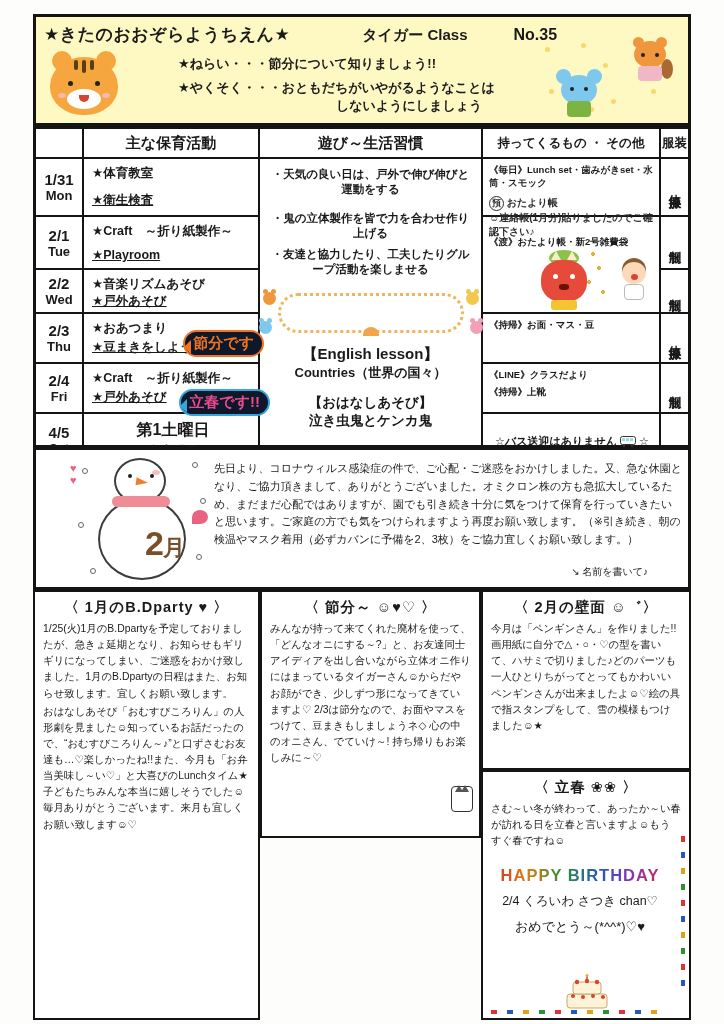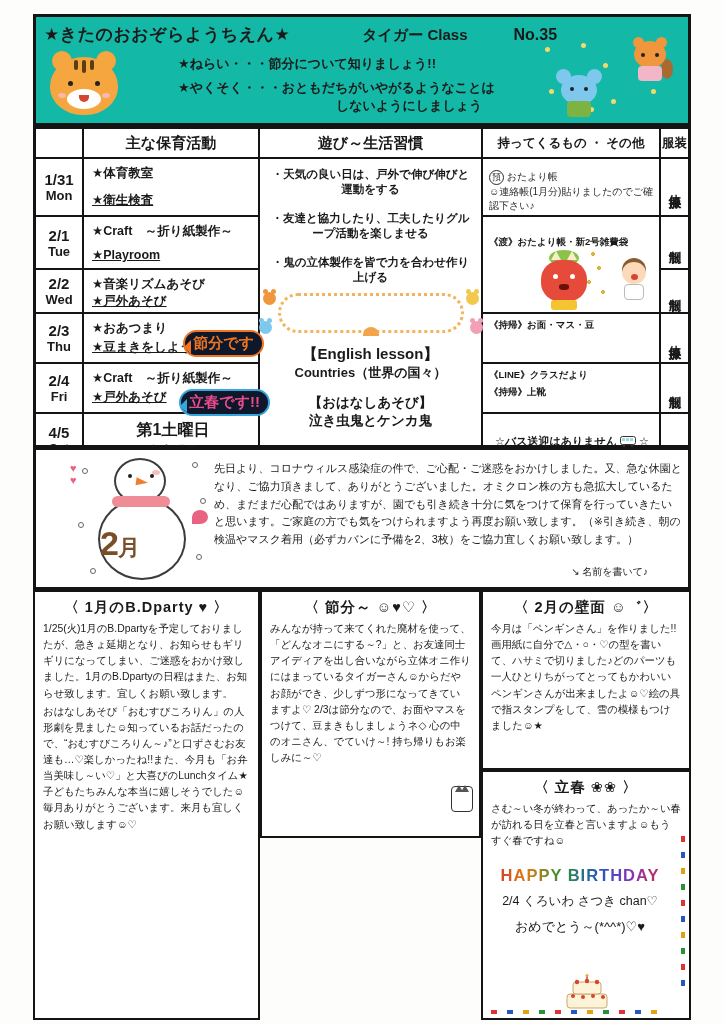--- a/index.html
+++ b/index.html
@@ -1,21 +1,21 @@
 <!DOCTYPE html>
 <html><head>
 <meta charset="utf-8">
 <style>
   * { box-sizing: border-box; margin: 0; padding: 0; }
   html,body { width:724px; background:#fff; }
   body { font-family:"Liberation Sans","DejaVu Sans",sans-serif; color:#1a1a1a; }
   .page { position:relative; width:724px; height:1024px; background:#fdfdfc; overflow:hidden; }
 
   
-  .header-box { position:absolute; left:33px; top:14px; width:658px; height:112px; border:3px solid #141414; background:#14b8a6; }
+  .header-box { position:absolute; left:33px; top:14px; width:658px; height:112px; border:3px solid #141414; background:#fef9c3; }
   .title-row { position:absolute; top:6px; left:8px; right:8px; display:flex; align-items:baseline; }
   .school-title { font-size:17px; font-weight:bold; letter-spacing:.5px; }
   .class-title { font-size:15px; font-weight:bold; margin-left:72px; }
   .issue-no { font-size:16px; font-weight:bold; margin-left:46px; }
   .aim-line { position:absolute; top:38px; left:142px; font-size:13px; font-weight:bold; }
   .promise-line1 { position:absolute; top:62px; left:142px; font-size:13px; font-weight:bold; }
   .promise-line2 { position:absolute; top:80px; left:300px; font-size:13px; font-weight:bold; }
 
   
   .tiger { position:absolute; left:14px; top:36px; width:68px; height:64px; }
@@ -71,21 +71,21 @@
   .banner { position:relative; width:186px; height:40px; border:3px dotted #f3b45d; border-radius:22px; margin:2px 0 10px 0; }
   .banner .blob { position:absolute; left:50%; bottom:-6px; transform:translateX(-50%); width:16px; height:9px; background:#f2a44c; border-radius:8px 8px 0 0; }
   .mini-mascot { position:absolute; width:13px; height:13px; border-radius:50%; }
   .mini-mascot:before, .mini-mascot:after { content:""; position:absolute; width:5px; height:5px; border-radius:50%; background:inherit; top:-3px; }
   .mini-mascot:before{ left:0; } .mini-mascot:after{ right:0; }
   .eng-title { font-size:15px; margin-top:2px; }
   .eng-body { font-size:13px; margin-bottom:12px; }
   .story-title { font-size:13.5px; }
   .story-body { font-size:13.5px; }
   .bringcell { padding:5px 4px 2px 6px; font-size:9.5px; font-weight:bold; text-align:left; }
-  .hand { font-weight:normal; font-size:10px; color:#2b2b2b; }
+  .hand { font-weight:bold; font-size:10px; color:#2b2b2b; }
   .circled { display:inline-block; border:1.2px solid #2b2b2b; border-radius:50%; padding:0 2px; font-size:9px; }
   .bus-row { display:flex; align-items:center; justify-content:center; height:100%; gap:3px; font-size:11px; }
   .callout { position:absolute; z-index:6; background:#0f172a; border-radius:16px; padding:2px 8px; font-size:15px; font-weight:bold; white-space:nowrap; }
   .callout.orange { border:2.5px solid #ee7622; color:#ee7622; right:-6px; top:16px; }
   .callout.blue { border:2.5px solid #35a5dc; color:#ea4d8b; right:-12px; bottom:-4px; }
   .callout:before { content:""; position:absolute; left:-8px; top:8px; border:7px solid transparent; border-right-color:inherit; }
 
   
   .oni-art { position:absolute; right:4px; bottom:4px; width:120px; height:62px; z-index:4; }
   .oni { position:absolute; left:6px; top:8px; width:46px; height:52px; }
@@ -101,21 +101,21 @@
   .boy .hair{ position:absolute; top:-2px; left:5px; width:24px; height:14px; background:#8a5a30; border-radius:12px 12px 0 0; }
   .boy .head{ position:absolute; top:2px; left:5px; width:24px; height:22px; background:#fcd9b8; border-radius:50%; }
   .boy .mouth{ position:absolute; top:14px; left:14px; width:7px; height:6px; background:#d8442e; border-radius:50%; }
   .boy .bod{ position:absolute; top:24px; left:7px; width:20px; height:16px; background:#fff; border:1.5px solid #bbb; border-radius:4px; }
   .beans i { position:absolute; width:4px; height:4px; background:#f5c431; border:1px solid #caa12c; border-radius:50%; }
 
   
   .message-box { position:absolute; left:33px; top:447px; width:658px; height:143px; border:3px solid #141414; background:#fff; }
   .snowman { position:absolute; left:52px; top:8px; width:122px; height:128px; }
   .snowman .head { position:absolute; left:26px; top:0; width:52px; height:46px; background:#fff; border:2px solid #3c3c3c; border-radius:50%; }
-  .snowman .body { position:absolute; left:10px; top:40px; width:88px; height:82px; background:#fff; border:2px solid #3c3c3c; border-radius:50%; display:flex; align-items:center; justify-content:flex-start; }
+  .snowman .body { position:absolute; left:10px; top:40px; width:88px; height:82px; background:#fff; border:2px solid #3c3c3c; border-radius:50%; display:flex; align-items:center; justify-content:flex-end; }
   .snowman .scarf { position:absolute; left:24px; top:38px; width:58px; height:11px; background:#ef8d96; border-radius:6px; z-index:3; }
   .snowman .eye { position:absolute; width:4px; height:4px; background:#222; border-radius:50%; top:16px; z-index:2;}
   .snowman .eye.l{left:40px;} .snowman .eye.r{right:56px;}
   .snowman .nose { position:absolute; left:48px; top:20px; width:0; height:0; border-top:4px solid transparent; border-bottom:4px solid transparent; border-left:12px solid #ef7f2e; z-index:2; transform:rotate(8deg); }
   .snowman .cheekp { position:absolute; left:64px; top:12px; width:8px; height:5px; background:#f6c0ba; border-radius:50%; }
   .snowman .mitten { position:absolute; right:2px; top:52px; width:16px; height:14px; background:#e8637f; border-radius:50% 50% 50% 0; }
   .snowman .month { font-size:34px; font-weight:bold; color:#7a4f28; letter-spacing:-1px; margin-top:8px; }
   .snowman .month small { font-size:22px; }
   .snow i { position:absolute; width:6px; height:6px; border:1.5px solid #666; border-radius:50%; background:#fff; }
   .msg-text { position:absolute; left:178px; top:10px; width:468px; font-size:11px; line-height:1.62; }
@@ -257,36 +257,37 @@
         <span class="a2">★戸外あそび</span>
       <span class="callout blue">立春です!!</span>
     </div>
     <div class="cell actcell centered nobb" style="grid-row:7;grid-column:2">
         <span class="a1">第1土曜日</span>
         <span class="a2">☆自由登園☆</span>
       </div>
 
     <div class="cell playcell nobb" style="grid-row:2/8;grid-column:3">
       <div class="pi">・天気の良い日は、戸外で伸び伸びと運動をする</div>
+      <div class="pi" style="margin-bottom:6px">・鬼の立体製作を皆で力を合わせ作り上げる</div>
       <div class="pi">・友達と協力したり、工夫したりグループ活動を楽しませる</div>
-      <div class="pi" style="margin-bottom:6px">・鬼の立体製作を皆で力を合わせ作り上げる</div>
       <div class="banner">
         <span class="blob"></span>
         <span class="mini-mascot" style="background:#f0963c;left:-18px;top:-4px"></span>
         <span class="mini-mascot" style="background:#7ec8ee;left:-22px;bottom:-4px"></span>
         <span class="mini-mascot" style="background:#f2c94c;right:-18px;top:-4px"></span>
         <span class="mini-mascot" style="background:#f2a0b5;right:-22px;bottom:-4px"></span>
       </div>
       <div class="eng-title">【English lesson】</div>
       <div class="eng-body">Countries（世界の国々）</div>
       <div class="story-title">【おはなしあそび】</div>
       <div class="story-body">泣き虫鬼とケンカ鬼</div>
     </div>
 
     <div class="cell bringcell" style="grid-row:2;grid-column:4">
+      <div>《毎日》Lunch set・歯みがきset・水筒・スモック</div>
       <div class="hand" style="margin-top:6px">
         <span class="circled">預</span>
         <span>おたより帳</span>
       </div>
       <div class="hand">☺連絡帳(1月分)貼りましたのでご確認下さい♪</div>
     </div>
     <div class="cell bringcell" style="grid-row:3/5;grid-column:4">
       <div style="margin-top:14px">《渡》おたより帳・新2号雑費袋</div>
       <div class="oni-art">
         <span class="oni">

